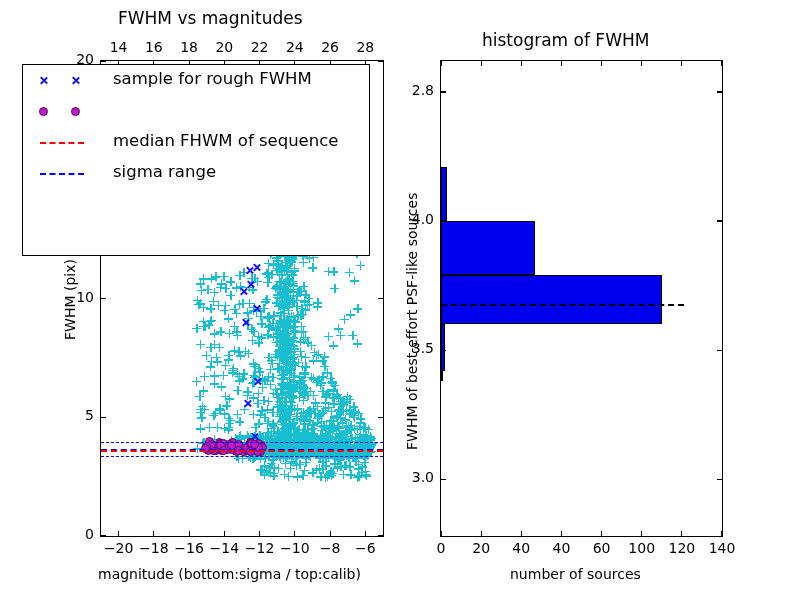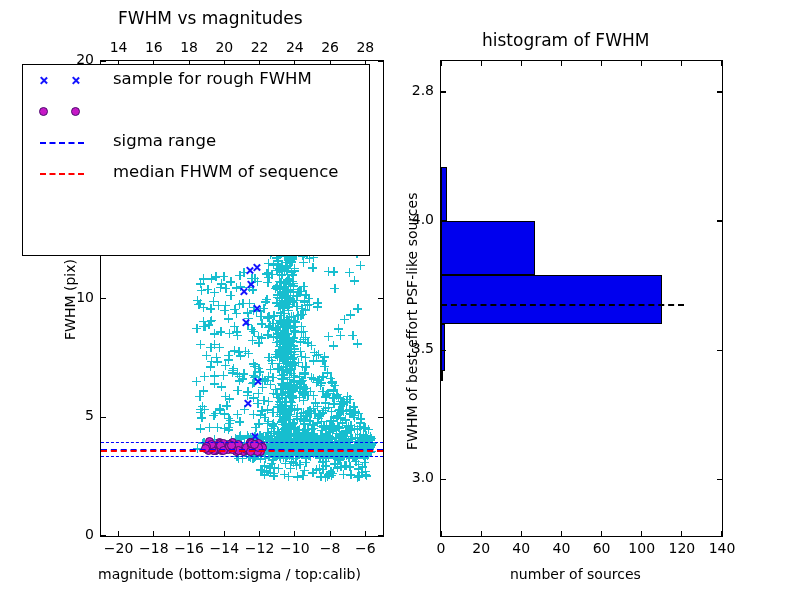--- a/index.html
+++ b/index.html
@@ -1665,26 +1665,26 @@
       <div class="lrow">
         <div class="lmark lm1 cross"></div>
         <div class="lmark lm2 cross"></div>
         <div class="lbl">sample for rough FWHM</div>
       </div>
       <div class="lrow">
         <div class="lmark lm1 dot"></div>
         <div class="lmark lm2 dot"></div>
       </div>
       <div class="lrow">
+        <div class="lseg" style="border-top: 2.4px dashed rgb(255, 0, 0);"></div>
+        <div class="lbl">median FHWM of sequence</div>
+      </div>
+      <div class="lrow">
         <div class="lseg" style="border-top: 2px dashed rgb(0, 0, 255);"></div>
         <div class="lbl">sigma range</div>
-      </div>
-      <div class="lrow">
-        <div class="lseg" style="border-top: 2.4px dashed rgb(255, 0, 0);"></div>
-        <div class="lbl">median FHWM of sequence</div>
       </div>
     </div>
 
 <div class="refline blue-dashdot" style="left: 101px; top: 442.188px; width: 282px;"></div>
     <div class="refline blue-dashdot" style="left: 101px; top: 455.725px; width: 282px;"></div>
     <div class="refline blue-dash" style="left: 101px; top: 448.6px; width: 282px;"></div>
     <div class="refline red-dash" style="left: 101px; top: 450.025px; width: 282px;"></div>
     <div class="hdash" style="left: 441px; top: 303.663px; width: 243px;"></div>
   </div>
 

